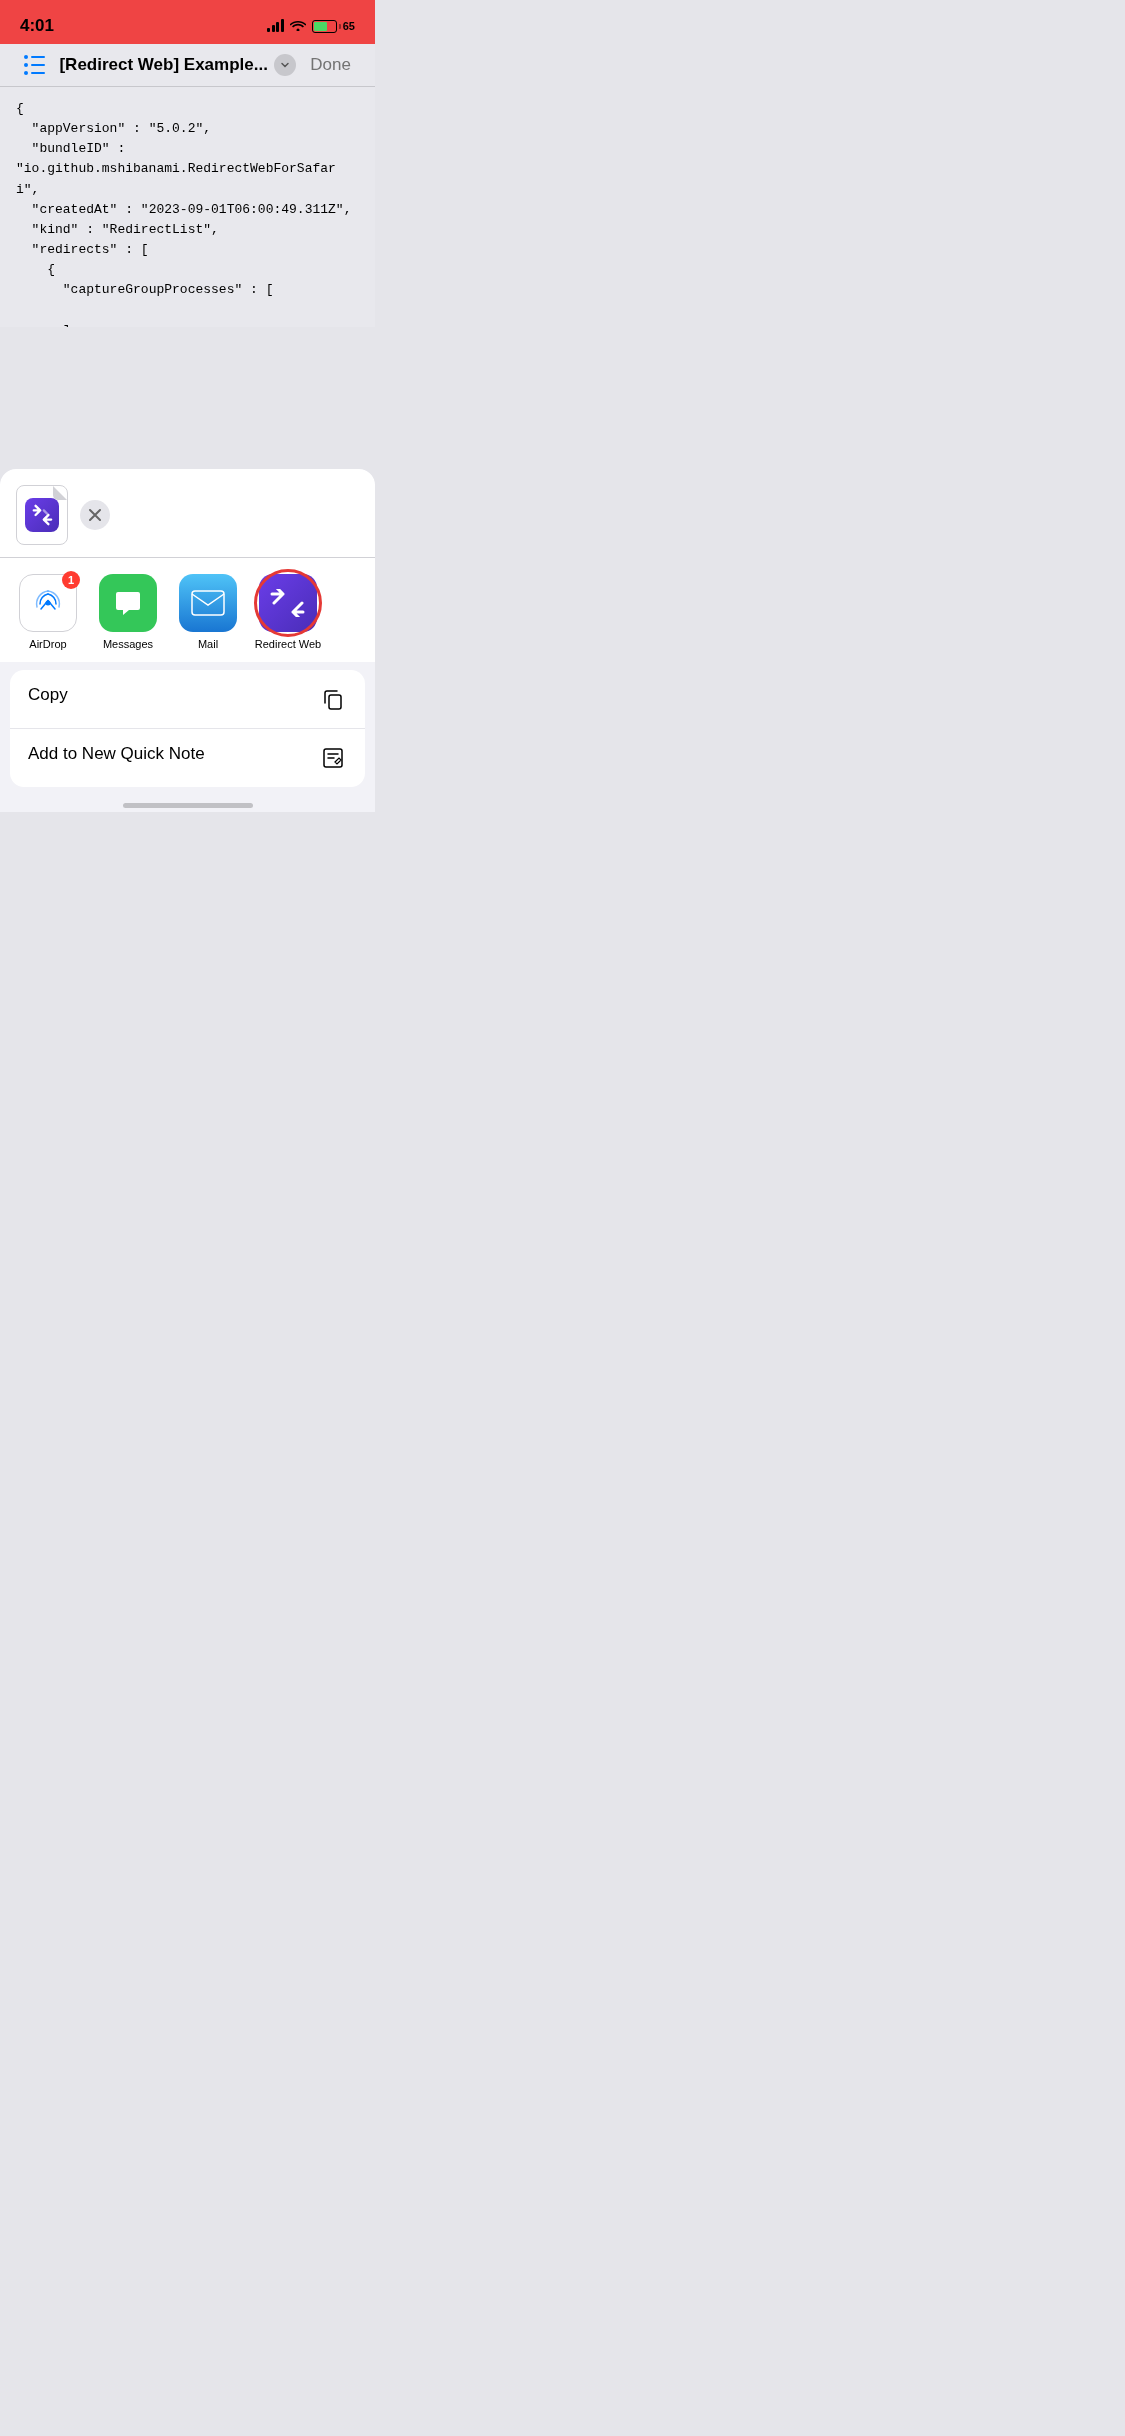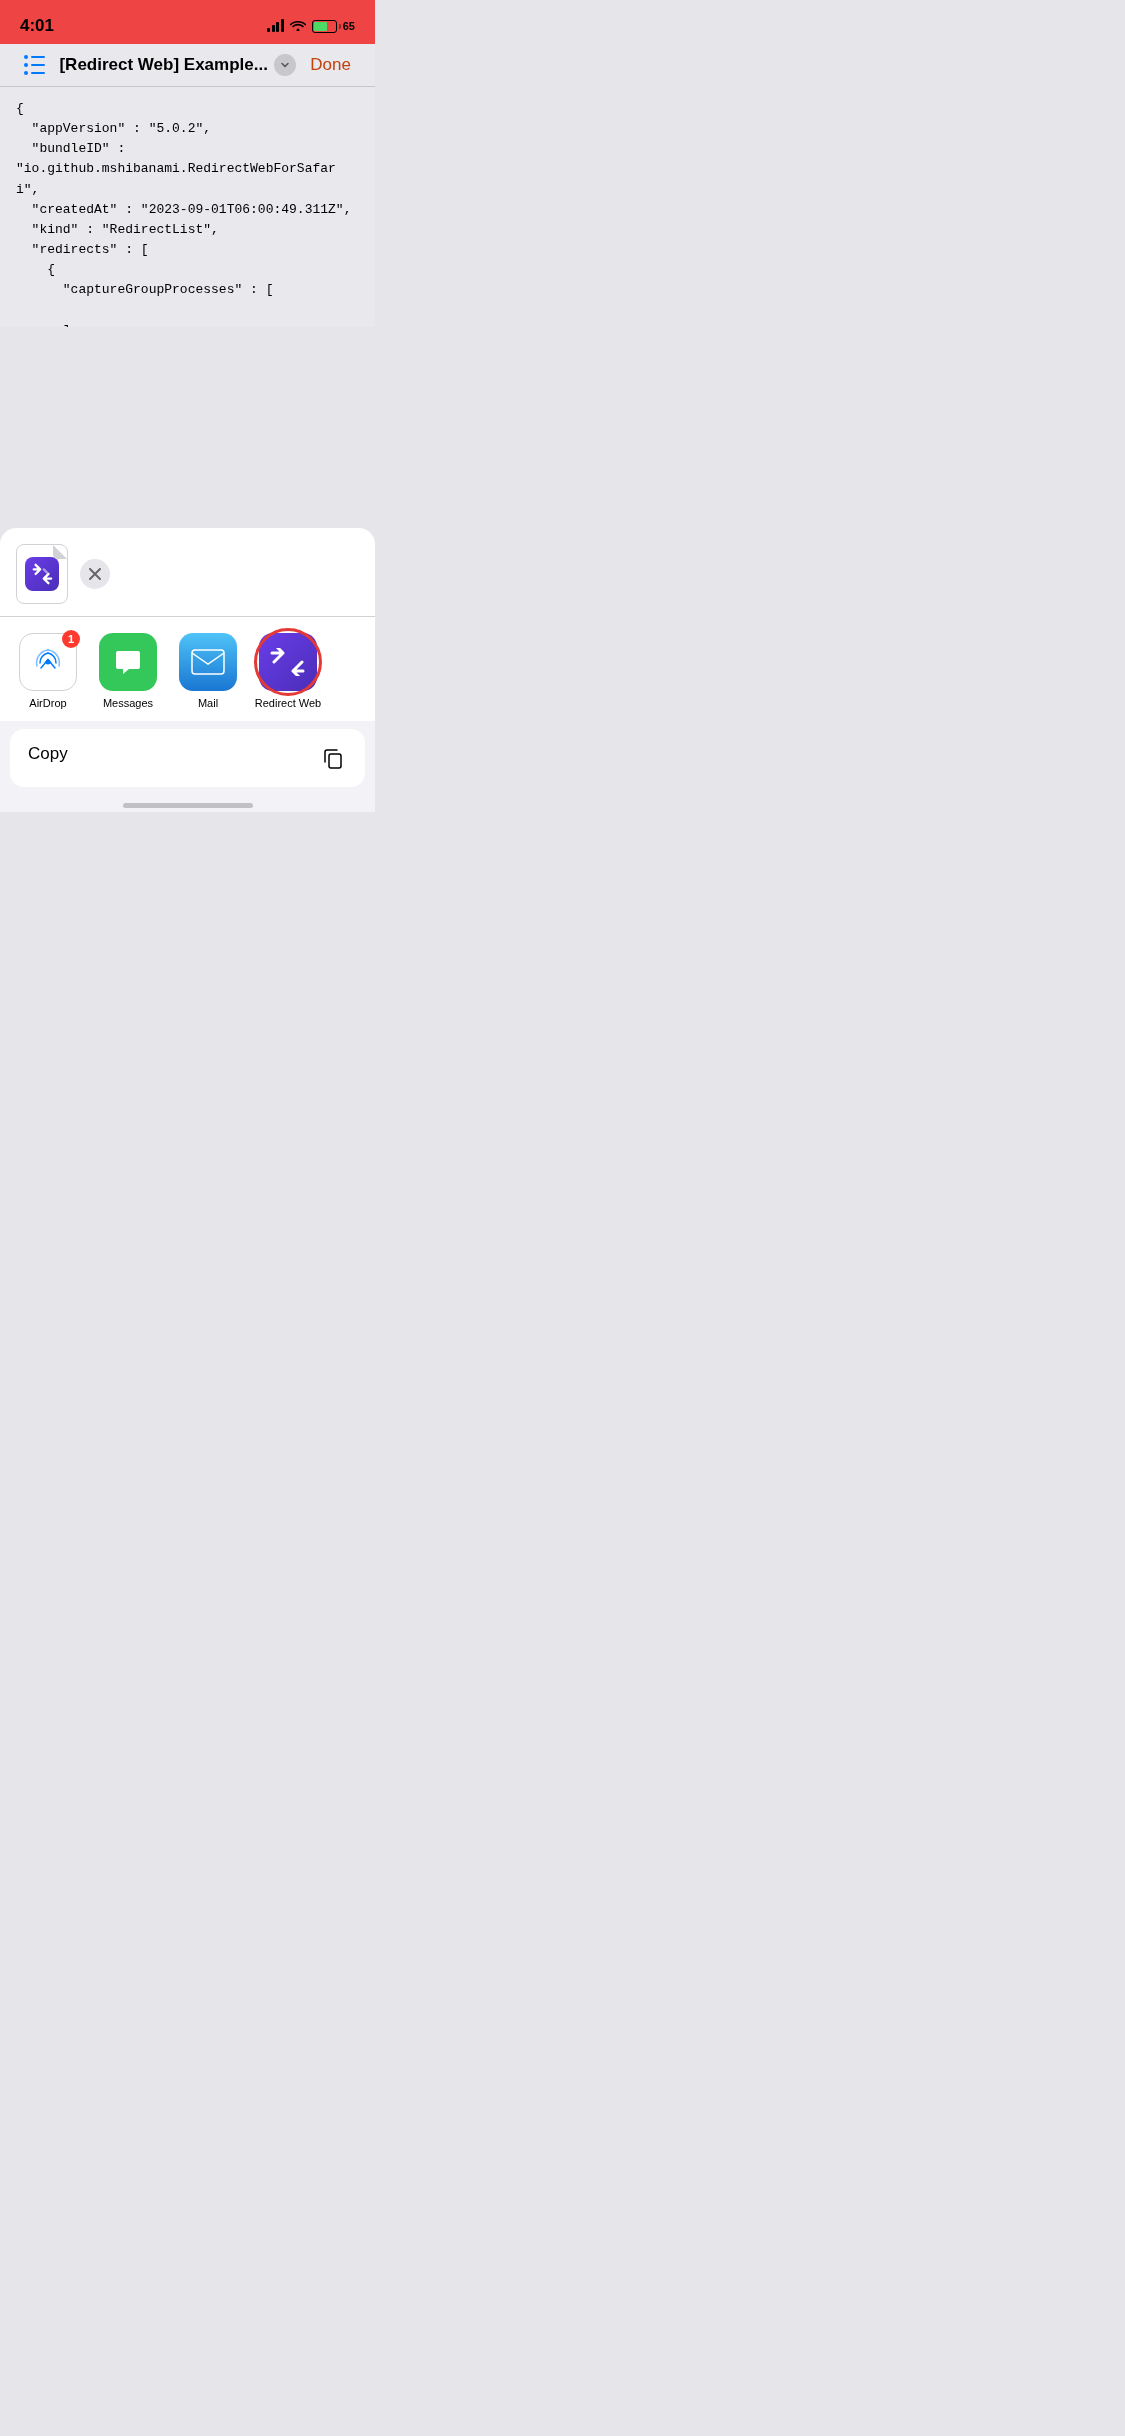--- a/index.html
+++ b/index.html
@@ -131,21 +131,21 @@
       background: #c7c7cc;
       border-radius: 50%;
       display: flex;
       align-items: center;
       justify-content: center;
       font-size: 11px;
       color: #555;
     }
     .nav-done {
       font-size: 17px;
-      color: #c2410c;
+      color: #737373;
       font-weight: 400;
       cursor: pointer;
     }
 
     
     .content-area {
       background: #e8e8ed;
       padding: 12px 16px;
       height: 240px;
       overflow: hidden;
@@ -537,20 +537,30 @@
       <span class="action-item-label">Copy</span>
       <div class="action-item-icon">
         <svg width="24" height="24" viewBox="0 0 24 24" fill="none">
           <rect x="8" y="8" width="12" height="14" rx="2" stroke="#000" stroke-width="1.5"></rect>
           <path d="M16 4H6C4.9 4 4 4.9 4 6V16" stroke="#000" stroke-width="1.5" stroke-linecap="round"></path>
         </svg>
       </div>
     </div>
 
 
+    <div class="action-item">
+      <span class="action-item-label">Add to New Quick Note</span>
+      <div class="action-item-icon">
+        <svg width="24" height="24" viewBox="0 0 24 24" fill="none">
+          <rect x="3" y="3" width="18" height="18" rx="2" stroke="#000" stroke-width="1.5"></rect>
+          <path d="M7 8h10M7 12h6" stroke="#000" stroke-width="1.5" stroke-linecap="round"></path>
+          <path d="M14 16 L18 12 L20 14 L16 18 Z" stroke="#000" stroke-width="1.2" fill="none"></path>
+        </svg>
+      </div>
+    </div>
 
 
   </div>
 
   <div class="home-indicator">
     <div class="home-bar"></div>
   </div>
 
 </div>
 

